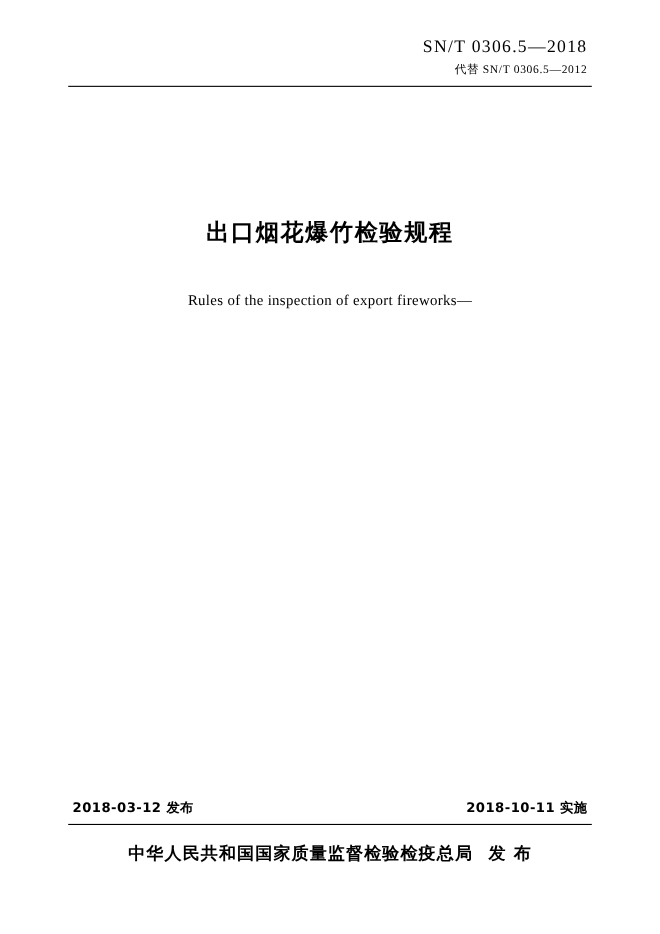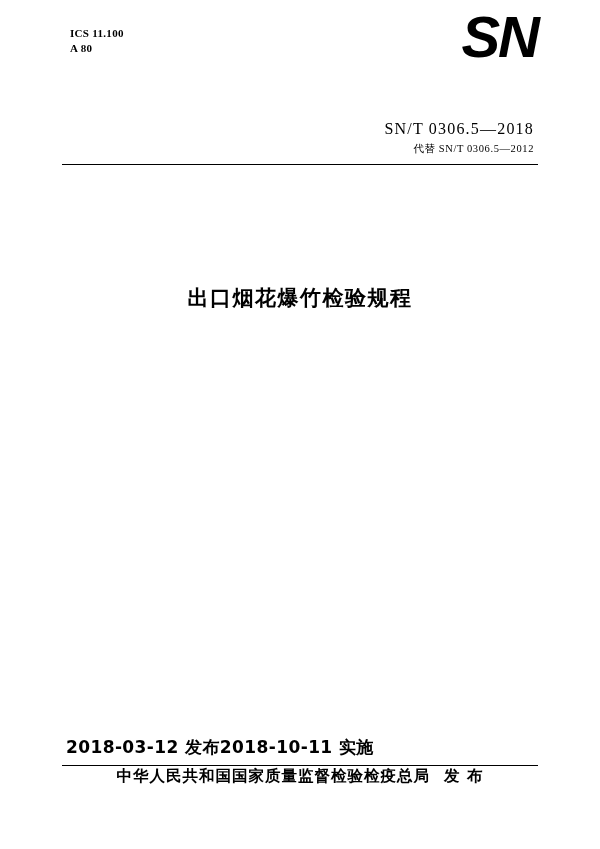--- a/index.html
+++ b/index.html
@@ -109,65 +109,61 @@
 
   
   .footer {
     position: absolute;
     left: 62px;
     right: 62px;
     bottom: 62px;
   }
   .dates {
     display: flex;
+    justify-content: space-between;
     font-family: "DejaVu Sans", sans-serif;
     font-weight: bold;
-    font-size: 17px;
+    font-size: 12px;
     letter-spacing: 0.4px;
     padding: 0 4px 6px 4px;
   }
   .footer-rule {
     border-bottom: 1.6px solid #000;
     width: 100%;
   }
   .issuer {
+    margin-top: 16px;
     text-align: center;
     font-family: "DejaVu Sans", sans-serif;
     font-weight: bold;
     font-size: 15.5px;
     letter-spacing: 1px;
     white-space: nowrap;
   }
   .issuer .issuer-verb {
     margin-left: 14px;
   }
 </style>
 </head>
 <body>
 
 <div class="page">
 
-  <div class="header-row">
-    <div class="ics-block">
-      <div>ICS 11.100</div>
-      <div>A 80</div>
-    </div>
-    <div class="sn-logo">SN</div>
-  </div>
 
 
   <div class="num-block">
     <div class="num-main">SN/T 0306.5—2018</div>
     <div class="num-sub">代替 SN/T 0306.5—2012</div>
   </div>
   <div class="rule"></div>
 
   <div class="center-block">
     <div class="cn-title">出口烟花爆竹检验规程</div>
     <div class="en-title">
+      <div>Rules of the inspection of export fireworks—</div>
     </div>
   </div>
 
   <div class="footer">
     <div class="dates">
       <span>2018-03-12 发布</span>
       <span>2018-10-11 实施</span>
     </div>
     <div class="footer-rule"></div>
     <div class="issuer">

